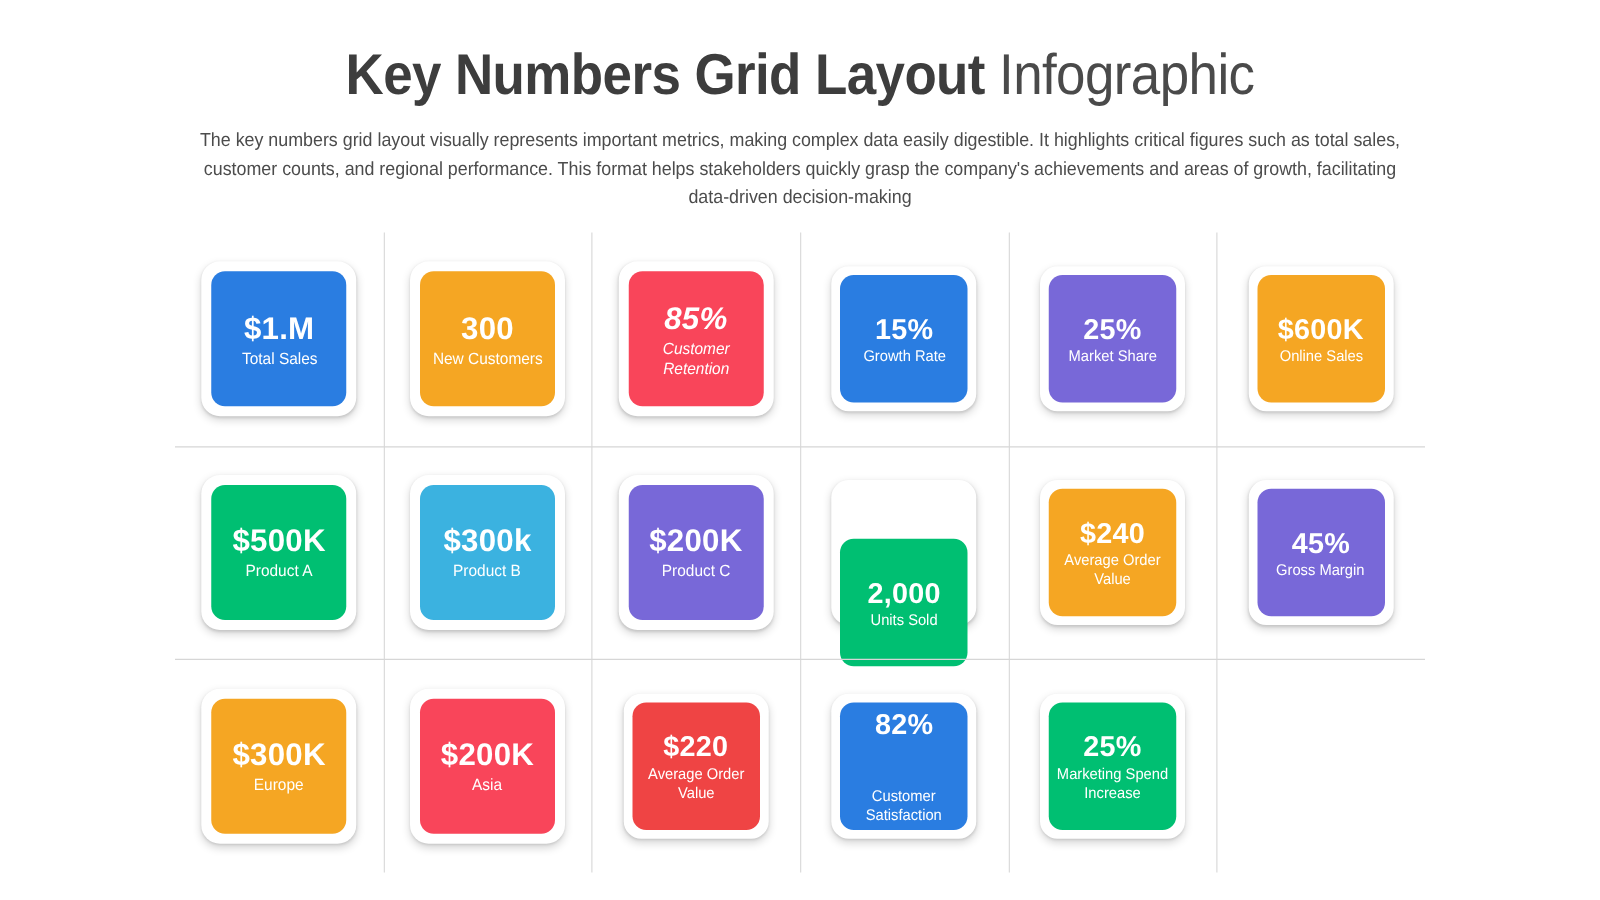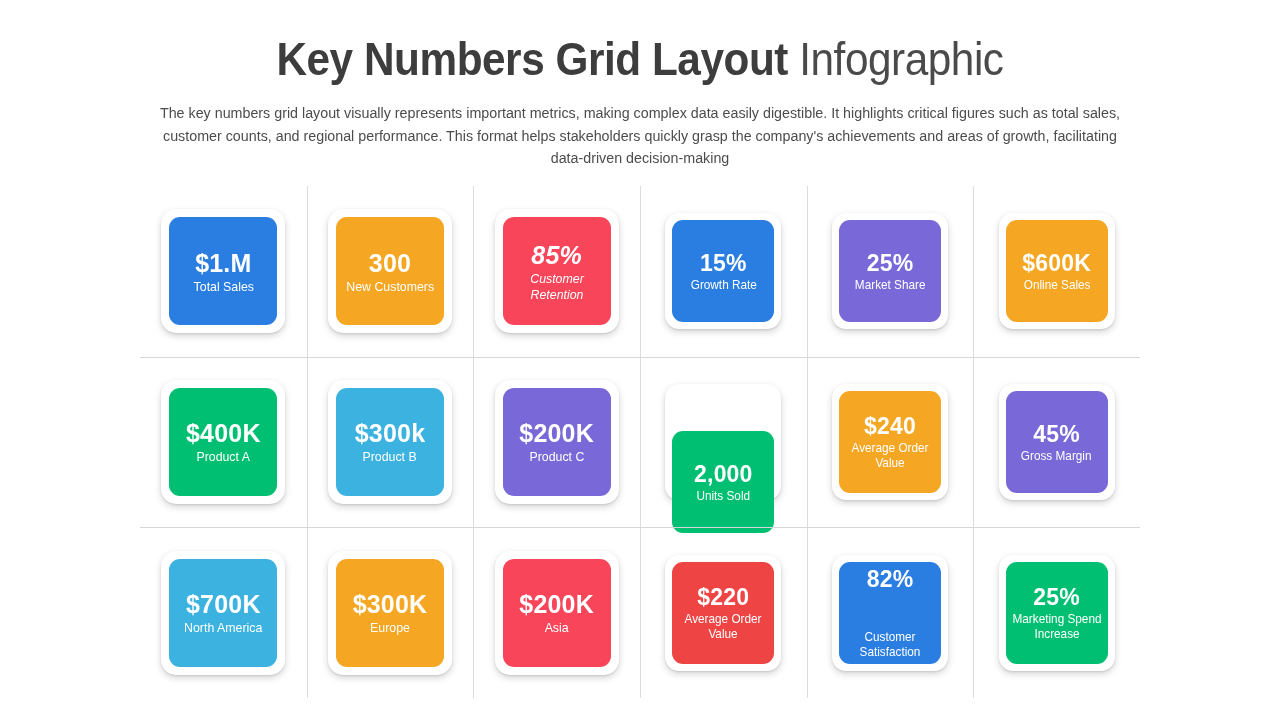--- a/index.html
+++ b/index.html
@@ -218,21 +218,21 @@
           <div class="card sm">
             <div class="card-inner" style="background: rgb(245, 166, 35);">
               <div class="metric-value">$600K</div>
               <div class="metric-label">Online Sales</div>
             </div>
           </div>
         </div>
         <div class="cell">
           <div class="card">
             <div class="card-inner" style="background: rgb(0, 191, 114);">
-              <div class="metric-value">$400K</div>
+              <div class="metric-value">$500K</div>
               <div class="metric-label">Product A</div>
             </div>
           </div>
         </div>
         <div class="cell">
           <div class="card">
             <div class="card-inner" style="background: rgb(59, 178, 224);">
               <div class="metric-value">$300k</div>
               <div class="metric-label">Product B</div>
             </div>
@@ -260,28 +260,20 @@
               <div class="metric-value">$240</div>
               <div class="metric-label">Average Order Value</div>
             </div>
           </div>
         </div>
         <div class="cell">
           <div class="card sm">
             <div class="card-inner" style="background: rgb(120, 104, 216);">
               <div class="metric-value">45%</div>
               <div class="metric-label">Gross Margin</div>
-            </div>
-          </div>
-        </div>
-        <div class="cell">
-          <div class="card">
-            <div class="card-inner" style="background: rgb(59, 178, 224);">
-              <div class="metric-value">$700K</div>
-              <div class="metric-label">North America</div>
             </div>
           </div>
         </div>
         <div class="cell">
           <div class="card">
             <div class="card-inner" style="background: rgb(245, 166, 35);">
               <div class="metric-value">$300K</div>
               <div class="metric-label">Europe</div>
             </div>
           </div>

